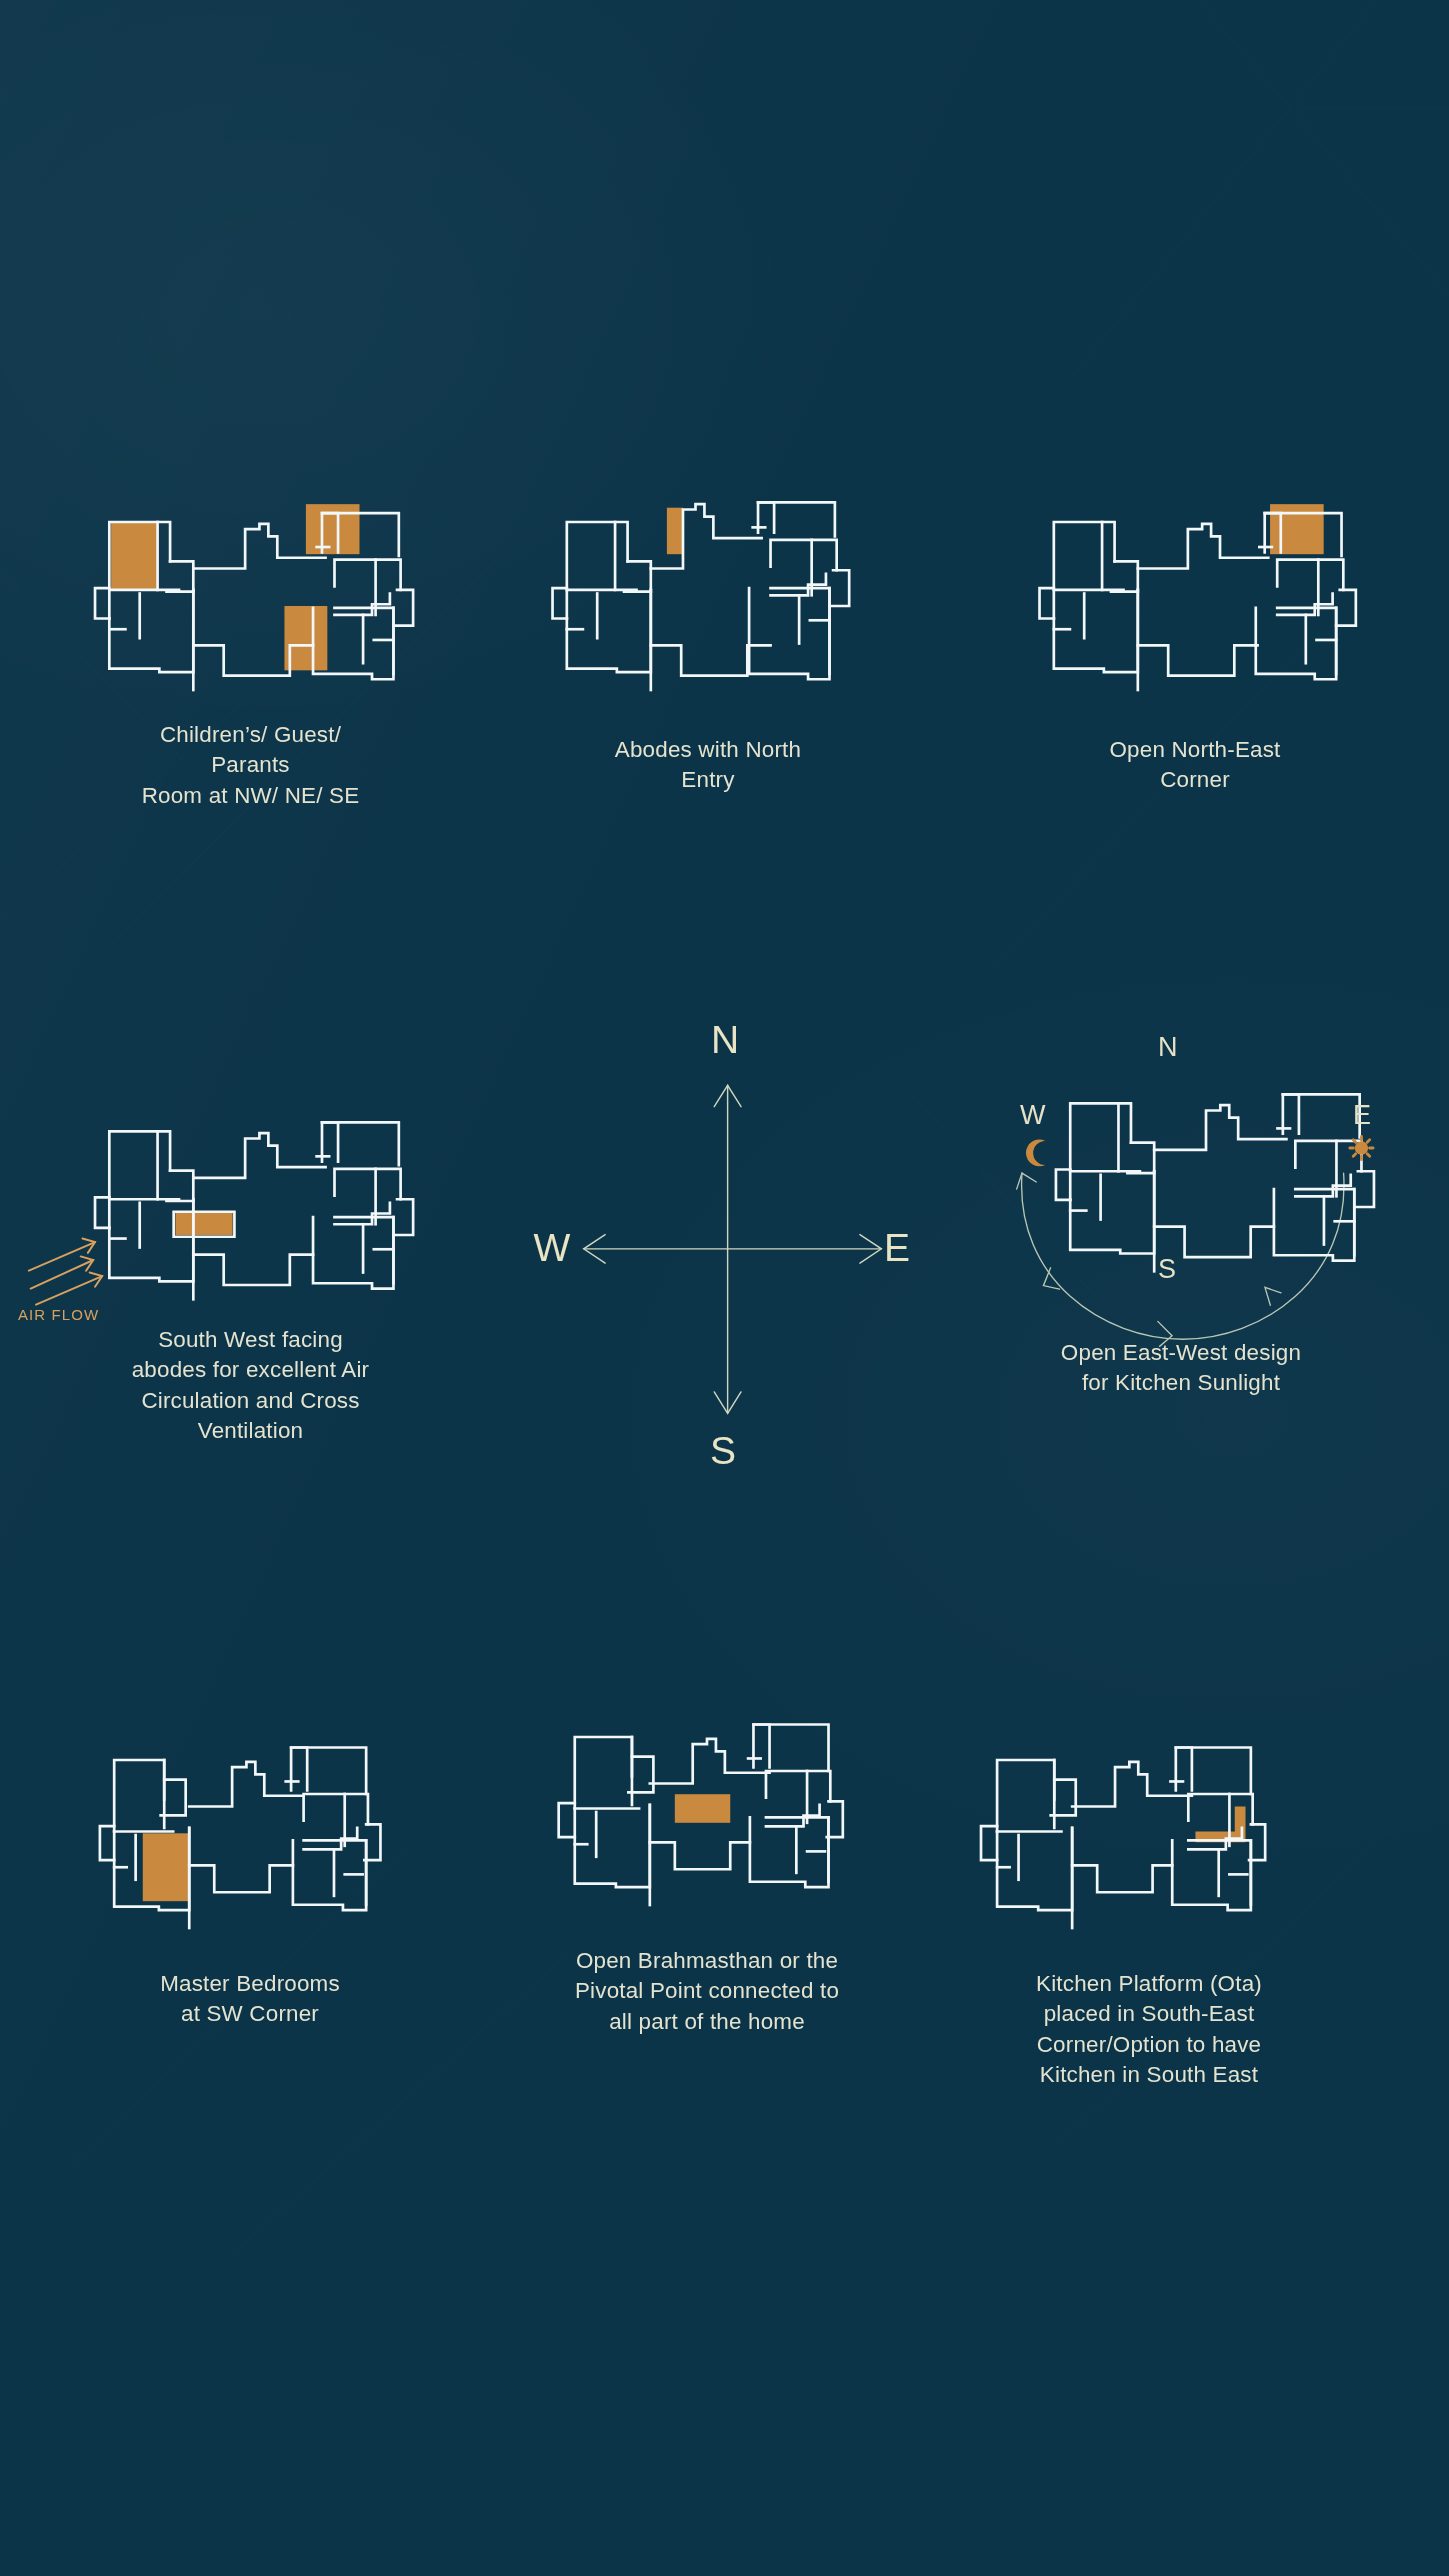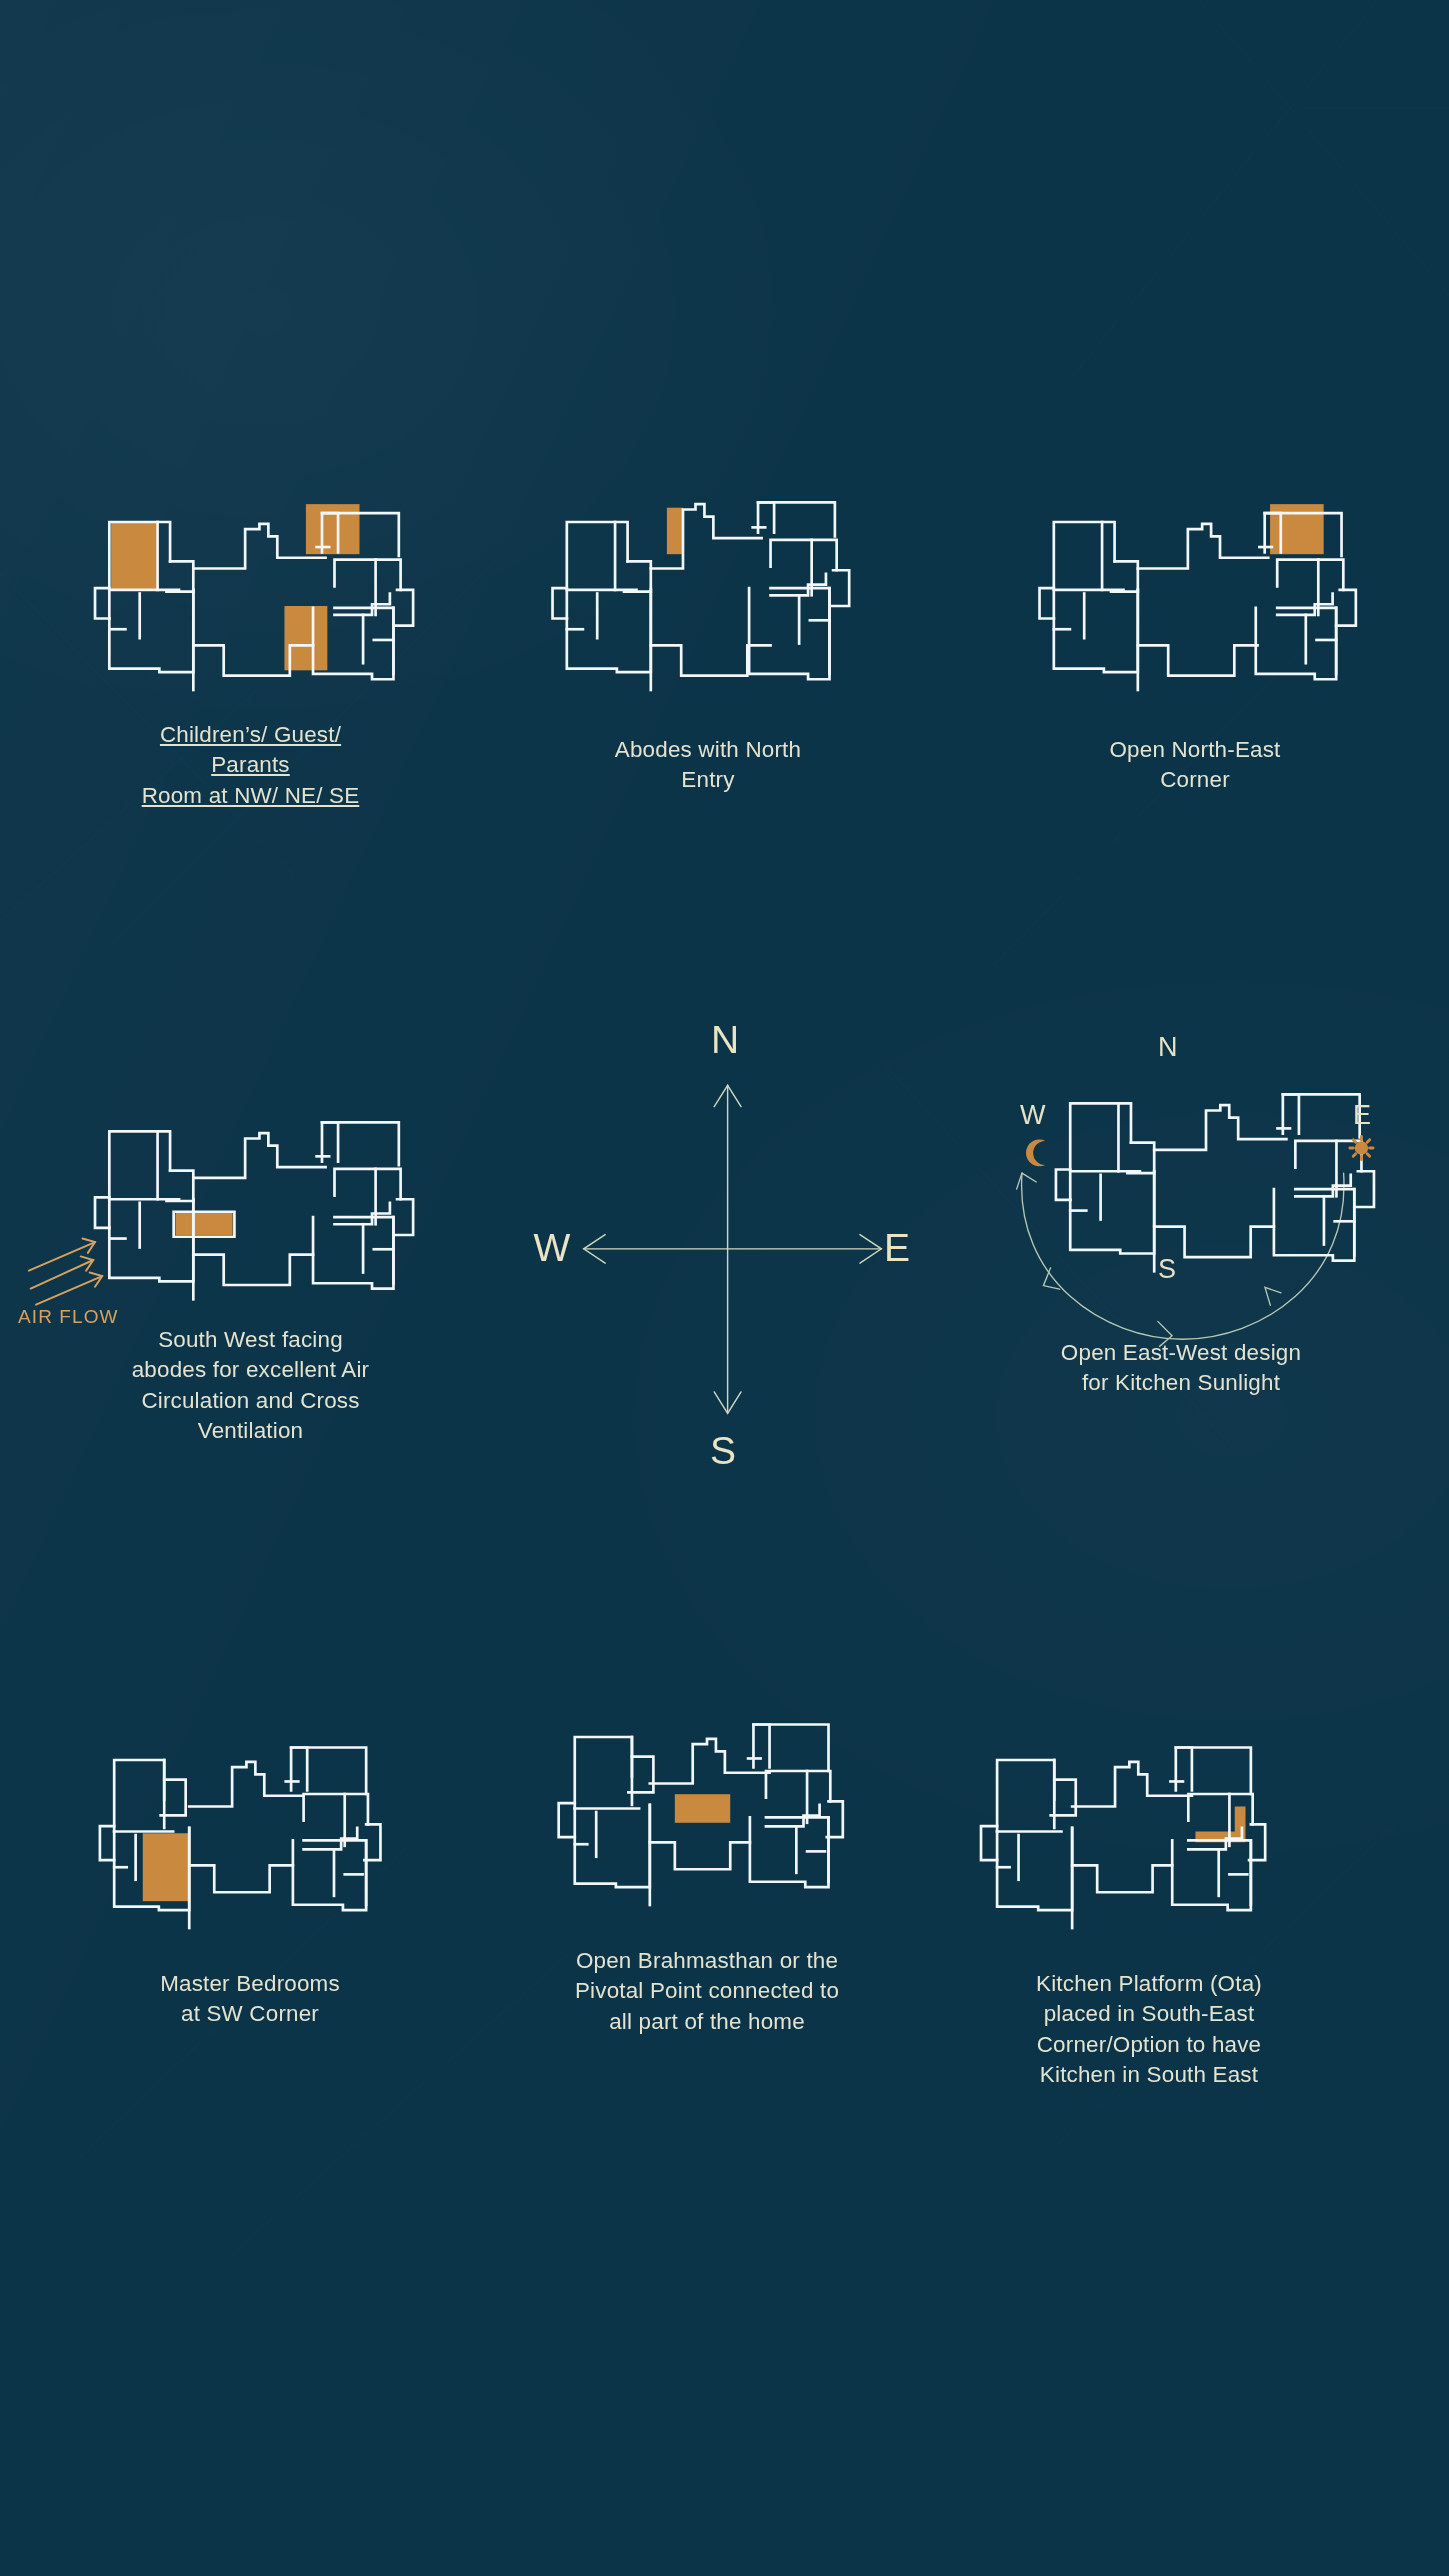--- a/index.html
+++ b/index.html
@@ -34,21 +34,21 @@
   }
   .axis-label {
     position:absolute;
     color:#e6e2c6;
     font-size:27px;
     font-weight:300;
   }
   .airflow-label {
     position:absolute;
     color:#d9a15e;
-    font-size:19px;
+    font-size:15px;
     letter-spacing:1.1px;
     font-weight:400;
   }
   .compass-letter {
     position:absolute;
     color:#e9e4c4;
     font-size:39px;
     font-weight:300;
     line-height:1;
   }
@@ -103,21 +103,21 @@
           <path d="M 342 70 V 132"></path>
           <path d="M 358 108 V 120 H 338 V 132 H 296"></path>
           <path d="M 272 124 V 198 H 338 V 204 H 362 V 198 V 124 H 296"></path>
           <path d="M 362 124 V 198"></path>
           <path d="M 366 104 H 384 V 144 H 362"></path>
           <path d="M 340 160 H 362"></path>
           <path d="M 328 132 V 186"></path>
         </g>
       </svg>
     </div>
-    <div class="caption" style="margin-top:30px;text-decoration:underline;">Children’s/ Guest/
+    <div class="caption" style="margin-top:30px;">Children’s/ Guest/
 Parants
 Room at NW/ NE/ SE</div>
   </div>
 
   <div class="cell" style="left:547px; top:497px; width:322px;">
     <div class="plan-wrap">
       <svg width="322" height="193" viewBox="0 0 360 216">
         <g>
           <rect x="134" y="12" width="18" height="52" fill="#c9893f"></rect>
         </g>

